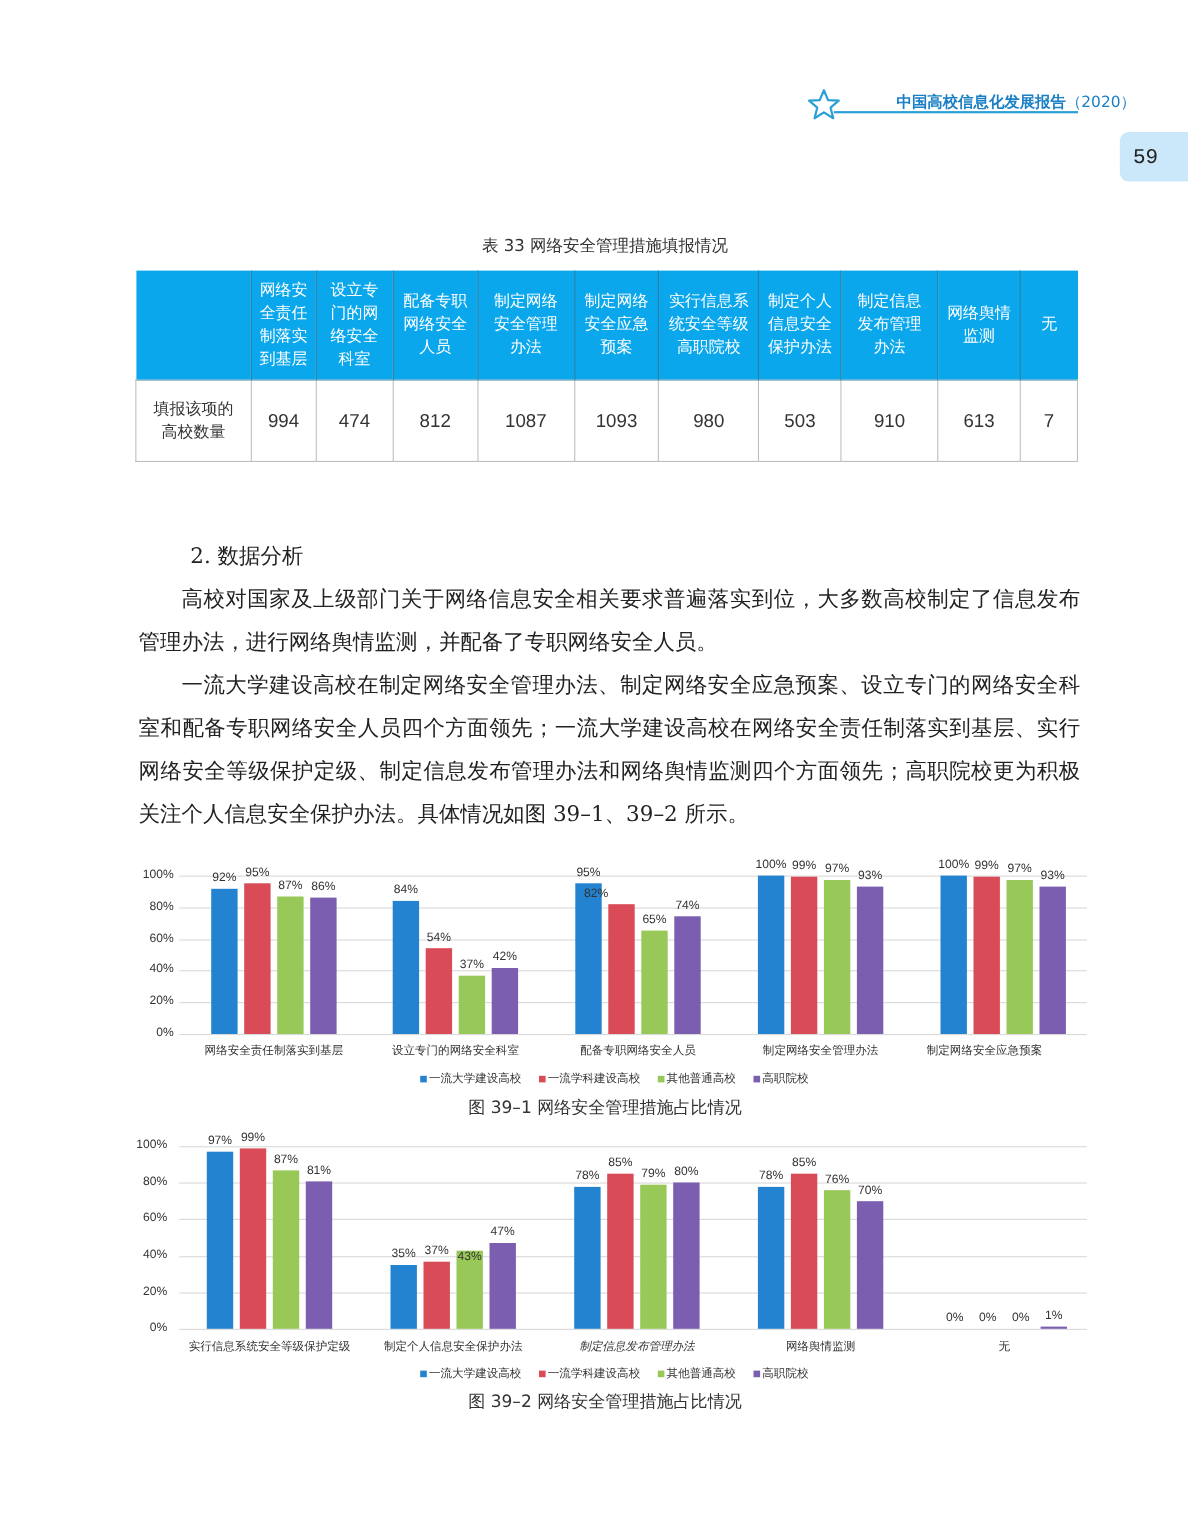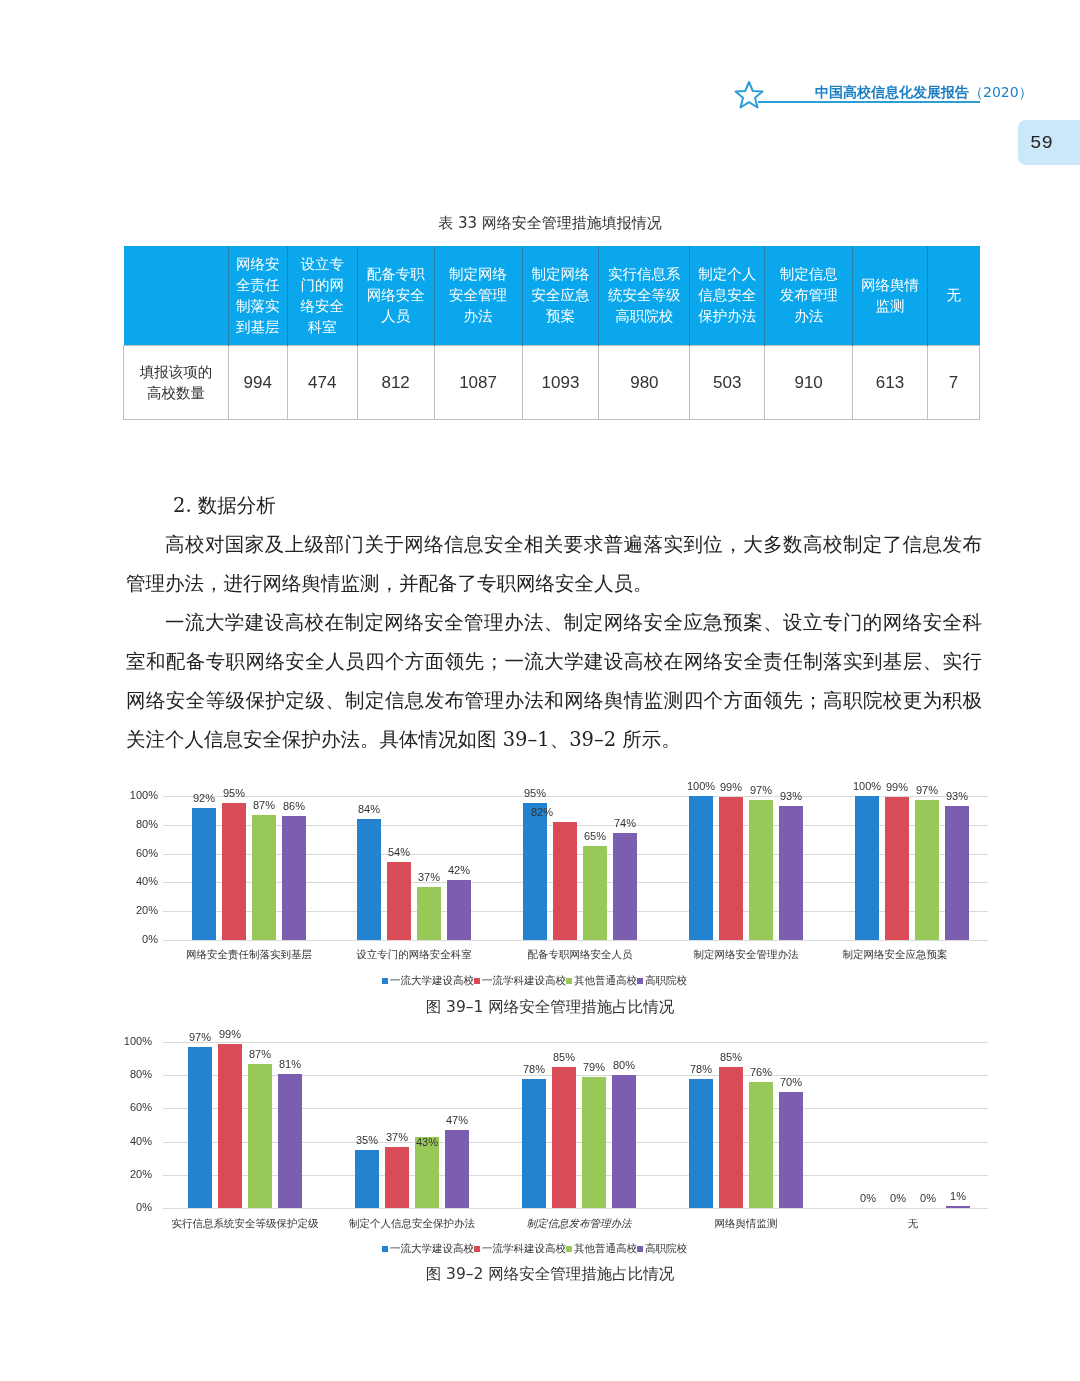--- a/index.html
+++ b/index.html
@@ -32,21 +32,21 @@
           line-height:39px; text-align:justify; }
   .sec { left:173px; top:492px; font-family:"DejaVu Serif","Liberation Serif",serif; font-size:19.5px; color:#222; }
 
   
   .chart { position:absolute; }
   .gridline { position:absolute; height:1px; background:#d9d9d9; }
   .ytick { position:absolute; font-size:11px; color:#333; text-align:right; width:40px; font-family:"Liberation Sans",sans-serif; }
   .bar { position:absolute; }
   .vlabel { position:absolute; font-size:11px; color:#333; text-align:center; width:40px; font-family:"Liberation Sans",sans-serif; white-space:nowrap; }
   .catlabel { position:absolute; font-size:10.5px; color:#333; text-align:center; width:180px; white-space:nowrap; }
-  .legend { position:absolute; font-size:10.5px; color:#333; white-space:nowrap; display:flex; }
+  .legend { position:absolute; font-size:10.5px; color:#333; white-space:nowrap; display:flex; gap:16px; }
   .legend .sw { display:inline-block; width:6px; height:6px; margin-right:2px; vertical-align:middle; }
   .caption { position:absolute; left:0; width:1100px; text-align:center; font-size:15.5px; color:#333; }
 </style>
 </head>
 <body>
 
 <svg class="abs hdr-star" viewBox="0 0 32 30">
   <polygon points="16,2 19.8,11 29.5,11.5 22,17.8 24.5,27.5 16,22.2 7.5,27.5 10,17.8 2.5,11.5 12.2,11" fill="none" stroke="#2a9fd6" stroke-width="2" stroke-linejoin="round"></polygon>
 </svg>
 <div class="abs hdr-line"></div>

